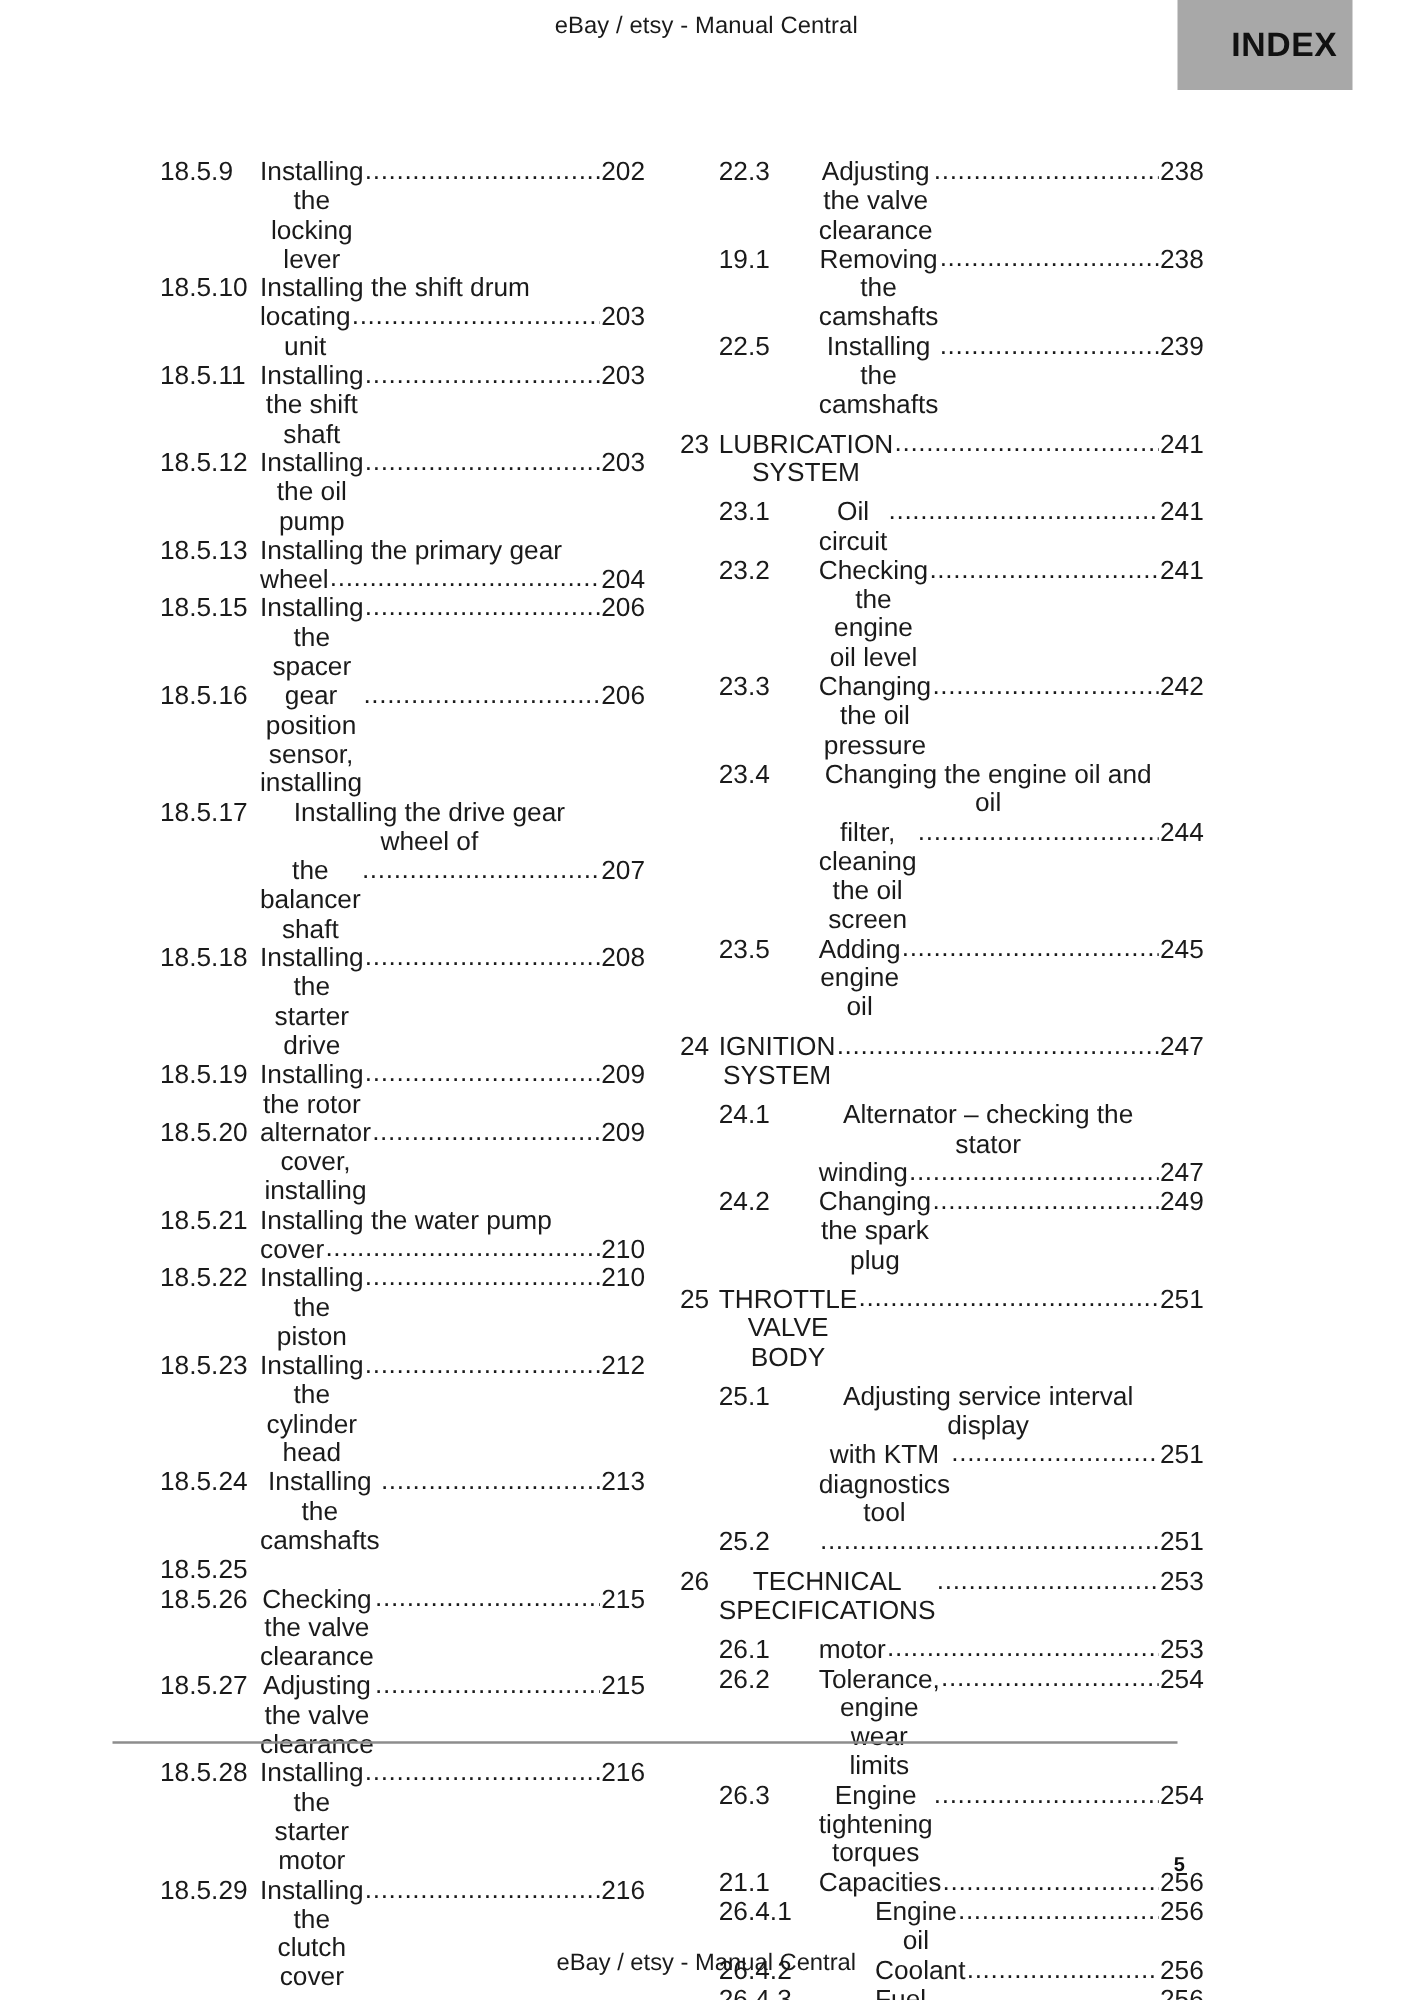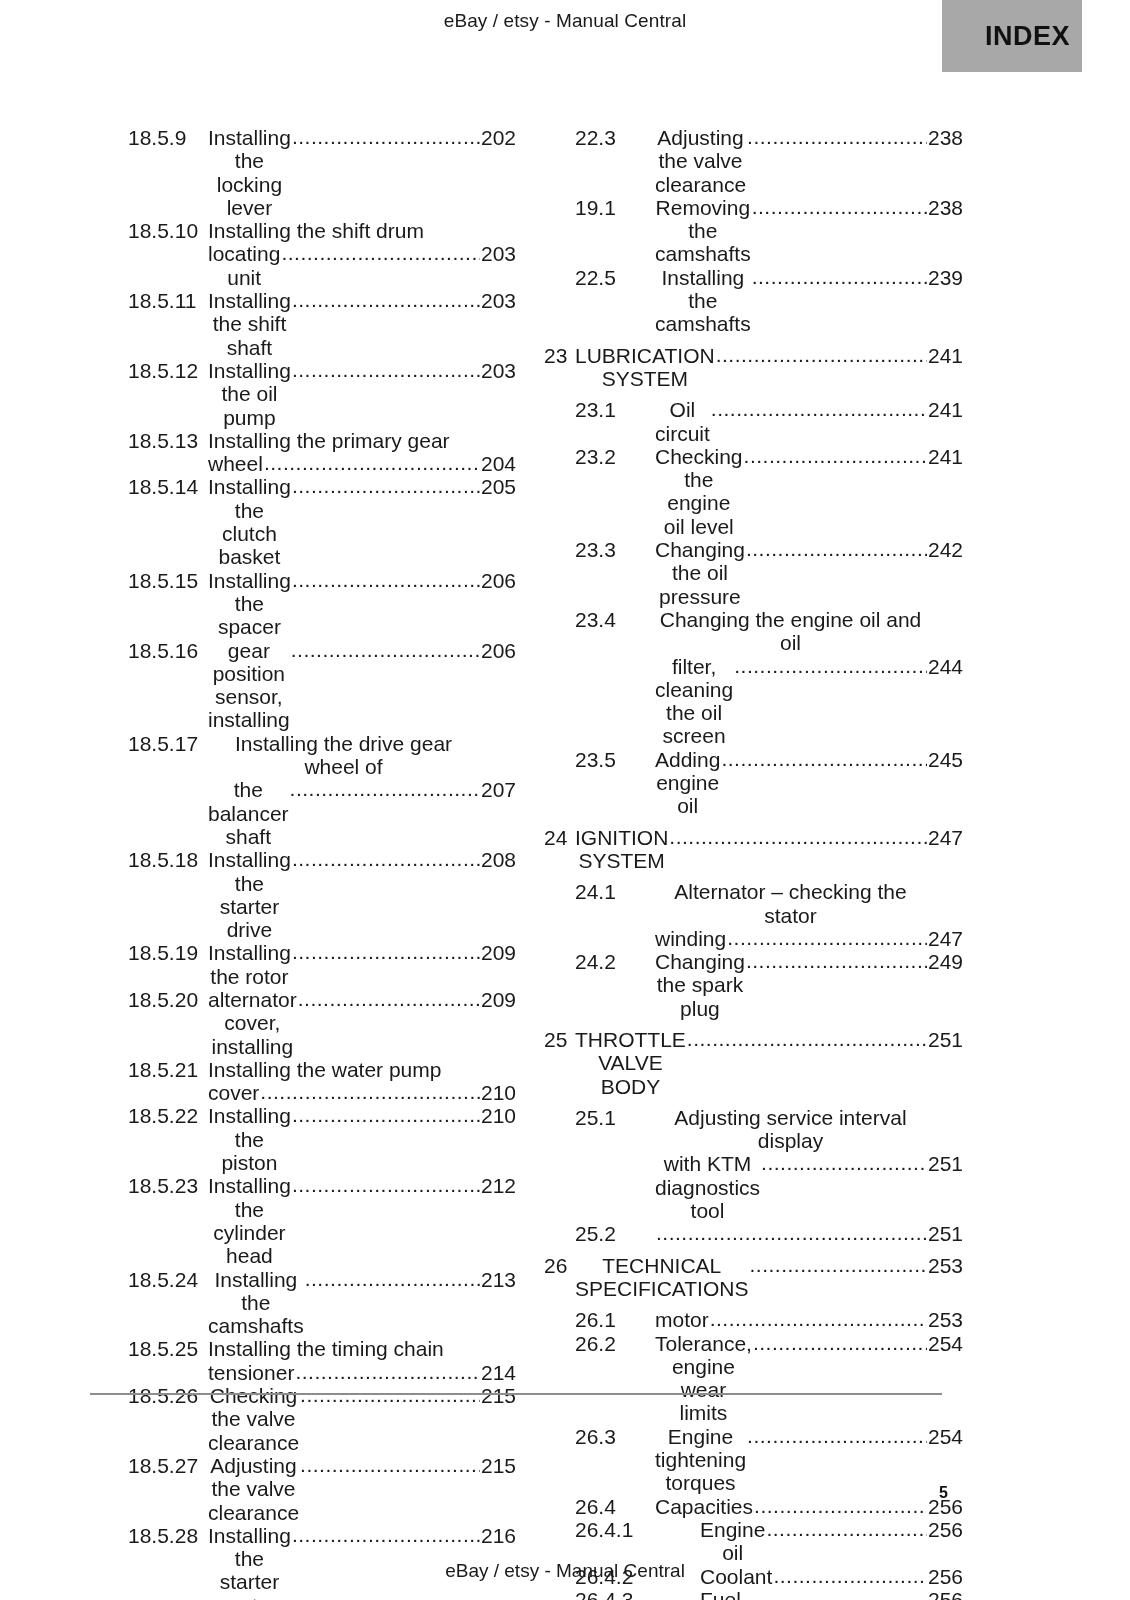--- a/index.html
+++ b/index.html
@@ -208,30 +208,20 @@
               <span class="pg"></span>
             </div>
             <div class="cont">
               <span class="ttext">wheel</span>
               <span class="dots"></span>
               <span class="pg">204</span>
             </div>
           </div>
         </div>
         <div class="entry lvl2">
-          <div class="num">18.5.14</div>
-          <div class="title-wrap">
-            <div class="leaderline">
-              <span class="ttext">Installing the clutch basket</span>
-              <span class="dots"></span>
-              <span class="pg">205</span>
-            </div>
-          </div>
-        </div>
-        <div class="entry lvl2">
           <div class="num">18.5.15</div>
           <div class="title-wrap">
             <div class="leaderline">
               <span class="ttext">Installing the spacer</span>
               <span class="dots"></span>
               <span class="pg">206</span>
             </div>
           </div>
         </div>
         <div class="entry lvl2">
@@ -329,32 +319,20 @@
           <div class="title-wrap">
             <div class="leaderline">
               <span class="ttext">Installing the camshafts</span>
               <span class="dots"></span>
               <span class="pg">213</span>
             </div>
           </div>
         </div>
         <div class="entry lvl2">
           <div class="num">18.5.25</div>
-          <div class="title-wrap">
-            <div class="leaderline nodots">
-              <span class="ttext">Installing the timing chain</span>
-              <span class="dots"></span>
-              <span class="pg"></span>
-            </div>
-            <div class="cont">
-              <span class="ttext">tensioner</span>
-              <span class="dots"></span>
-              <span class="pg">214</span>
-            </div>
-          </div>
         </div>
         <div class="entry lvl2">
           <div class="num">18.5.26</div>
           <div class="title-wrap">
             <div class="leaderline">
               <span class="ttext">Checking the valve clearance</span>
               <span class="dots"></span>
               <span class="pg">215</span>
             </div>
           </div>
@@ -589,21 +567,21 @@
           <div class="num">26.3</div>
           <div class="title-wrap">
             <div class="leaderline">
               <span class="ttext">Engine tightening torques</span>
               <span class="dots"></span>
               <span class="pg">254</span>
             </div>
           </div>
         </div>
         <div class="entry lvl2">
-          <div class="num">26.4</div>
+          <div class="num">21.1</div>
           <div class="title-wrap">
             <div class="leaderline">
               <span class="ttext">Capacities</span>
               <span class="dots"></span>
               <span class="pg">256</span>
             </div>
           </div>
         </div>
         <div class="entry lvl3">
           <div class="num">26.4.1</div>

